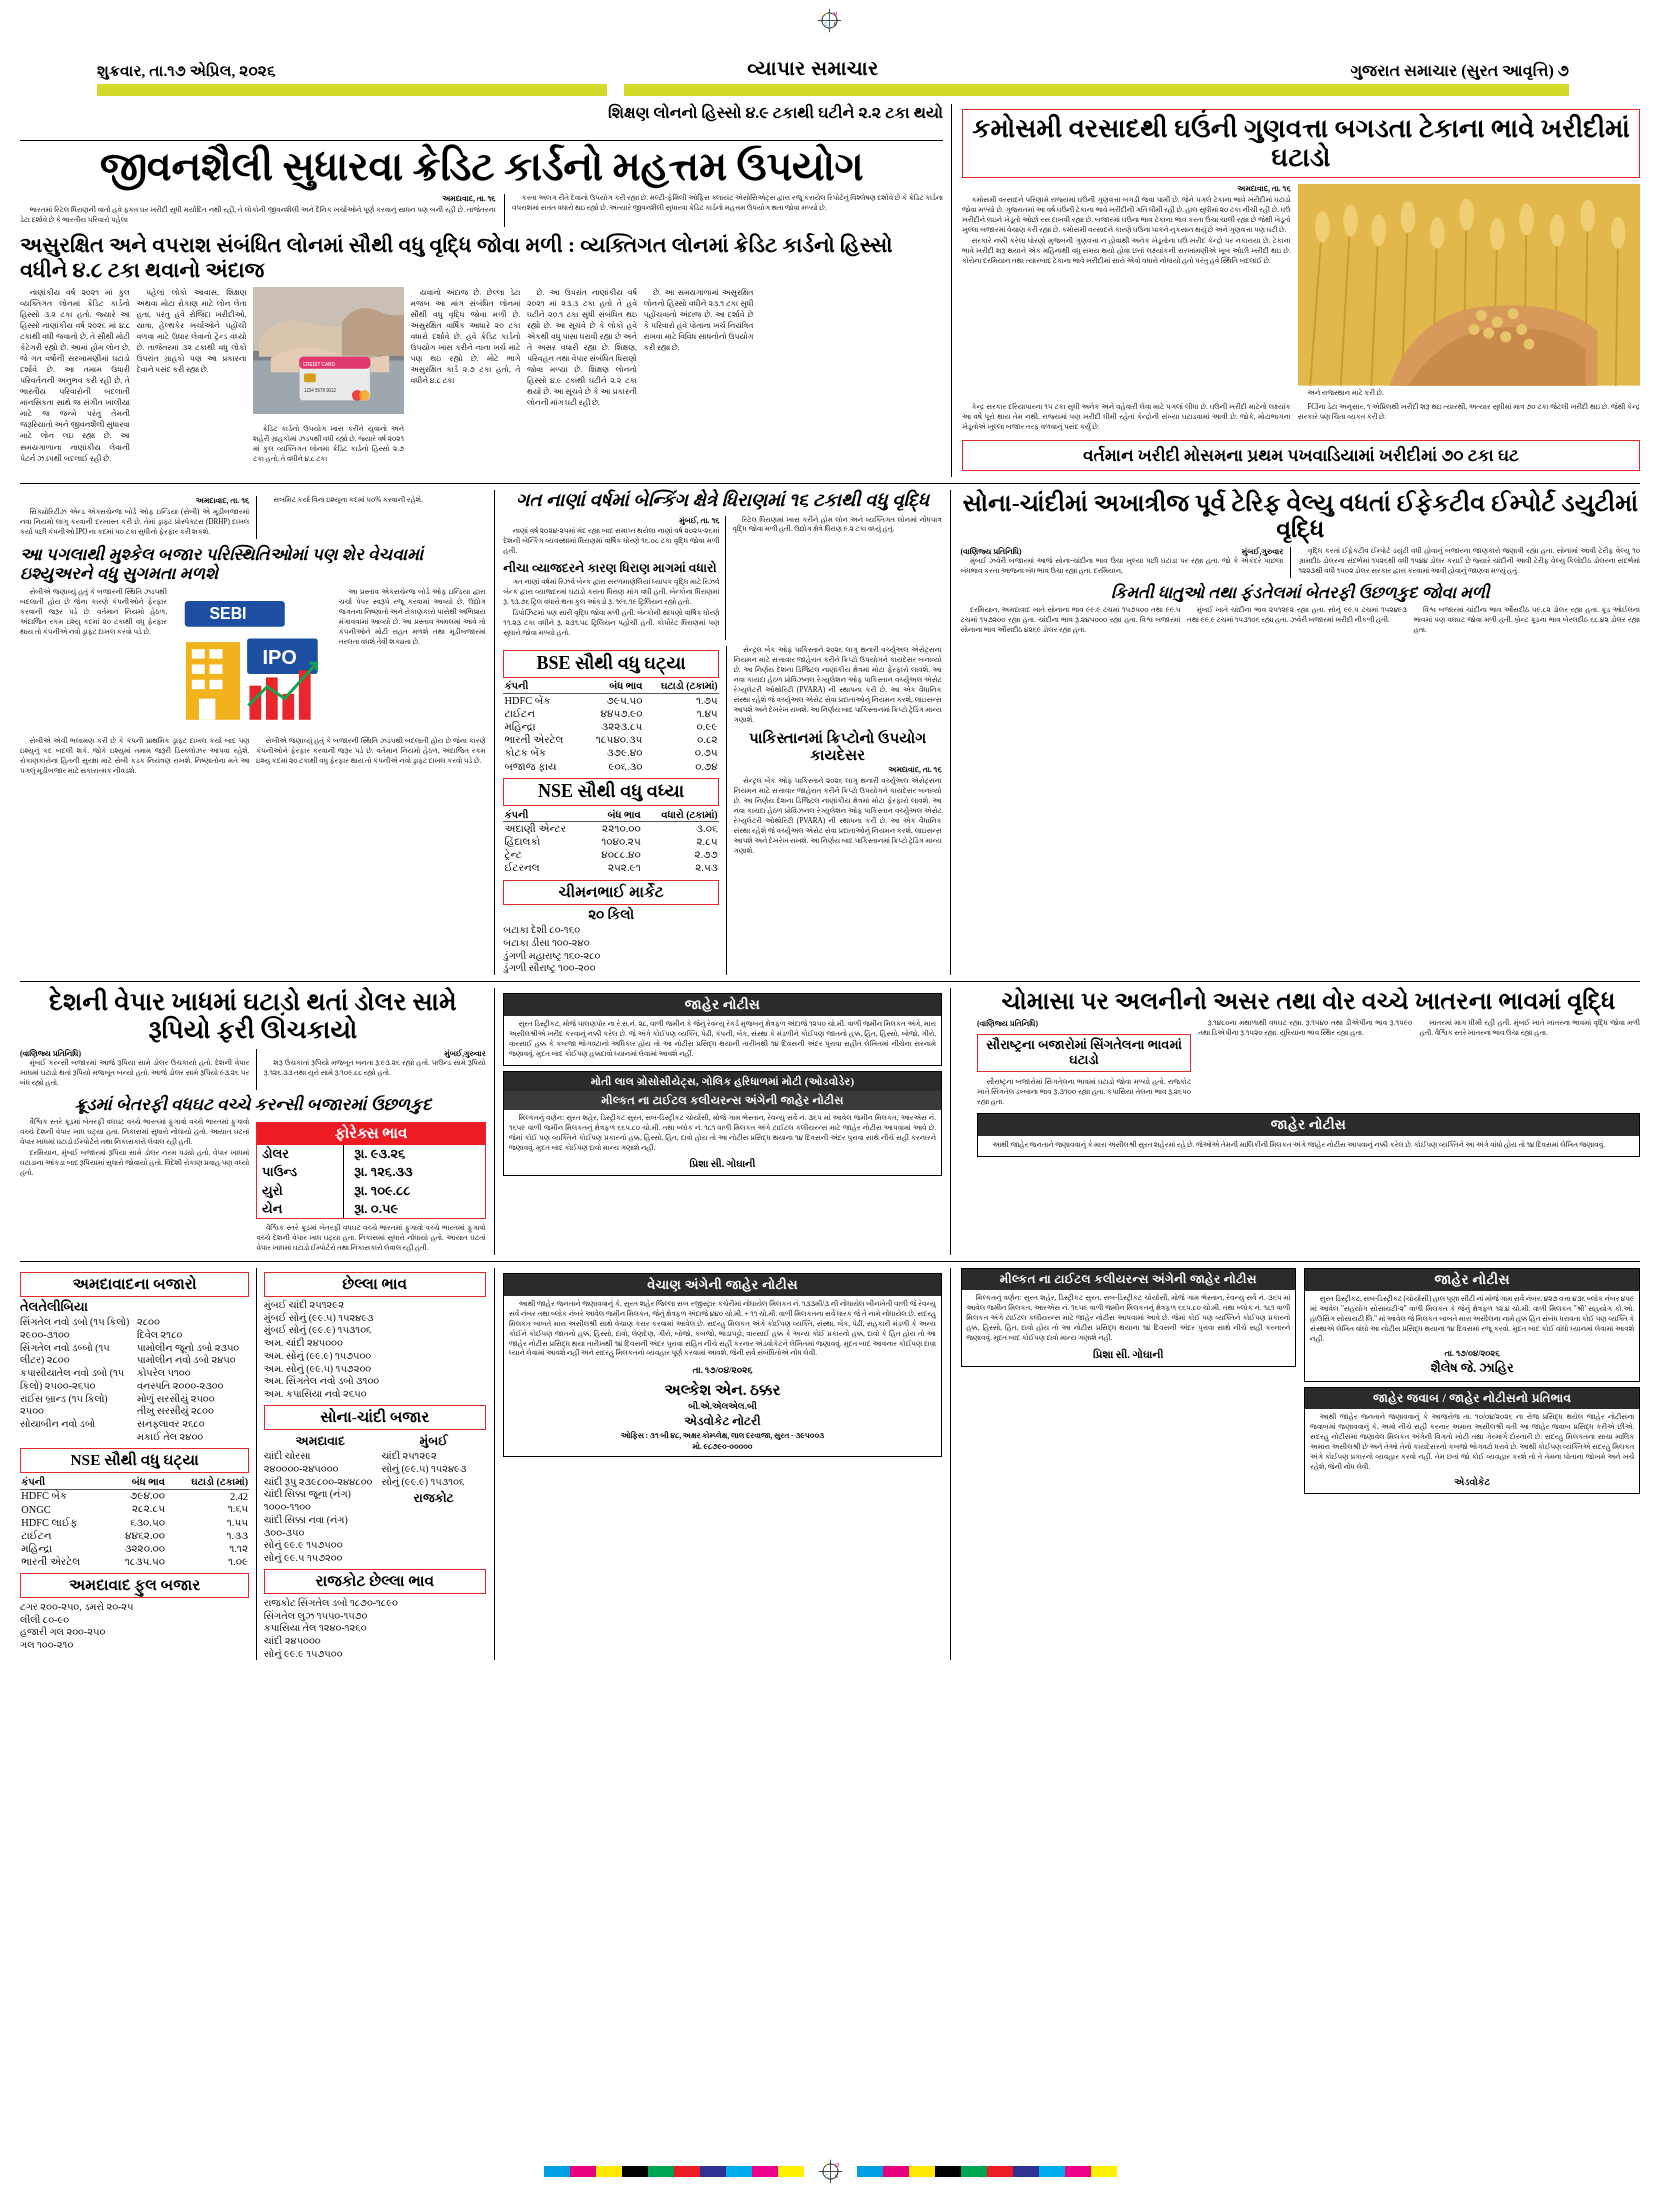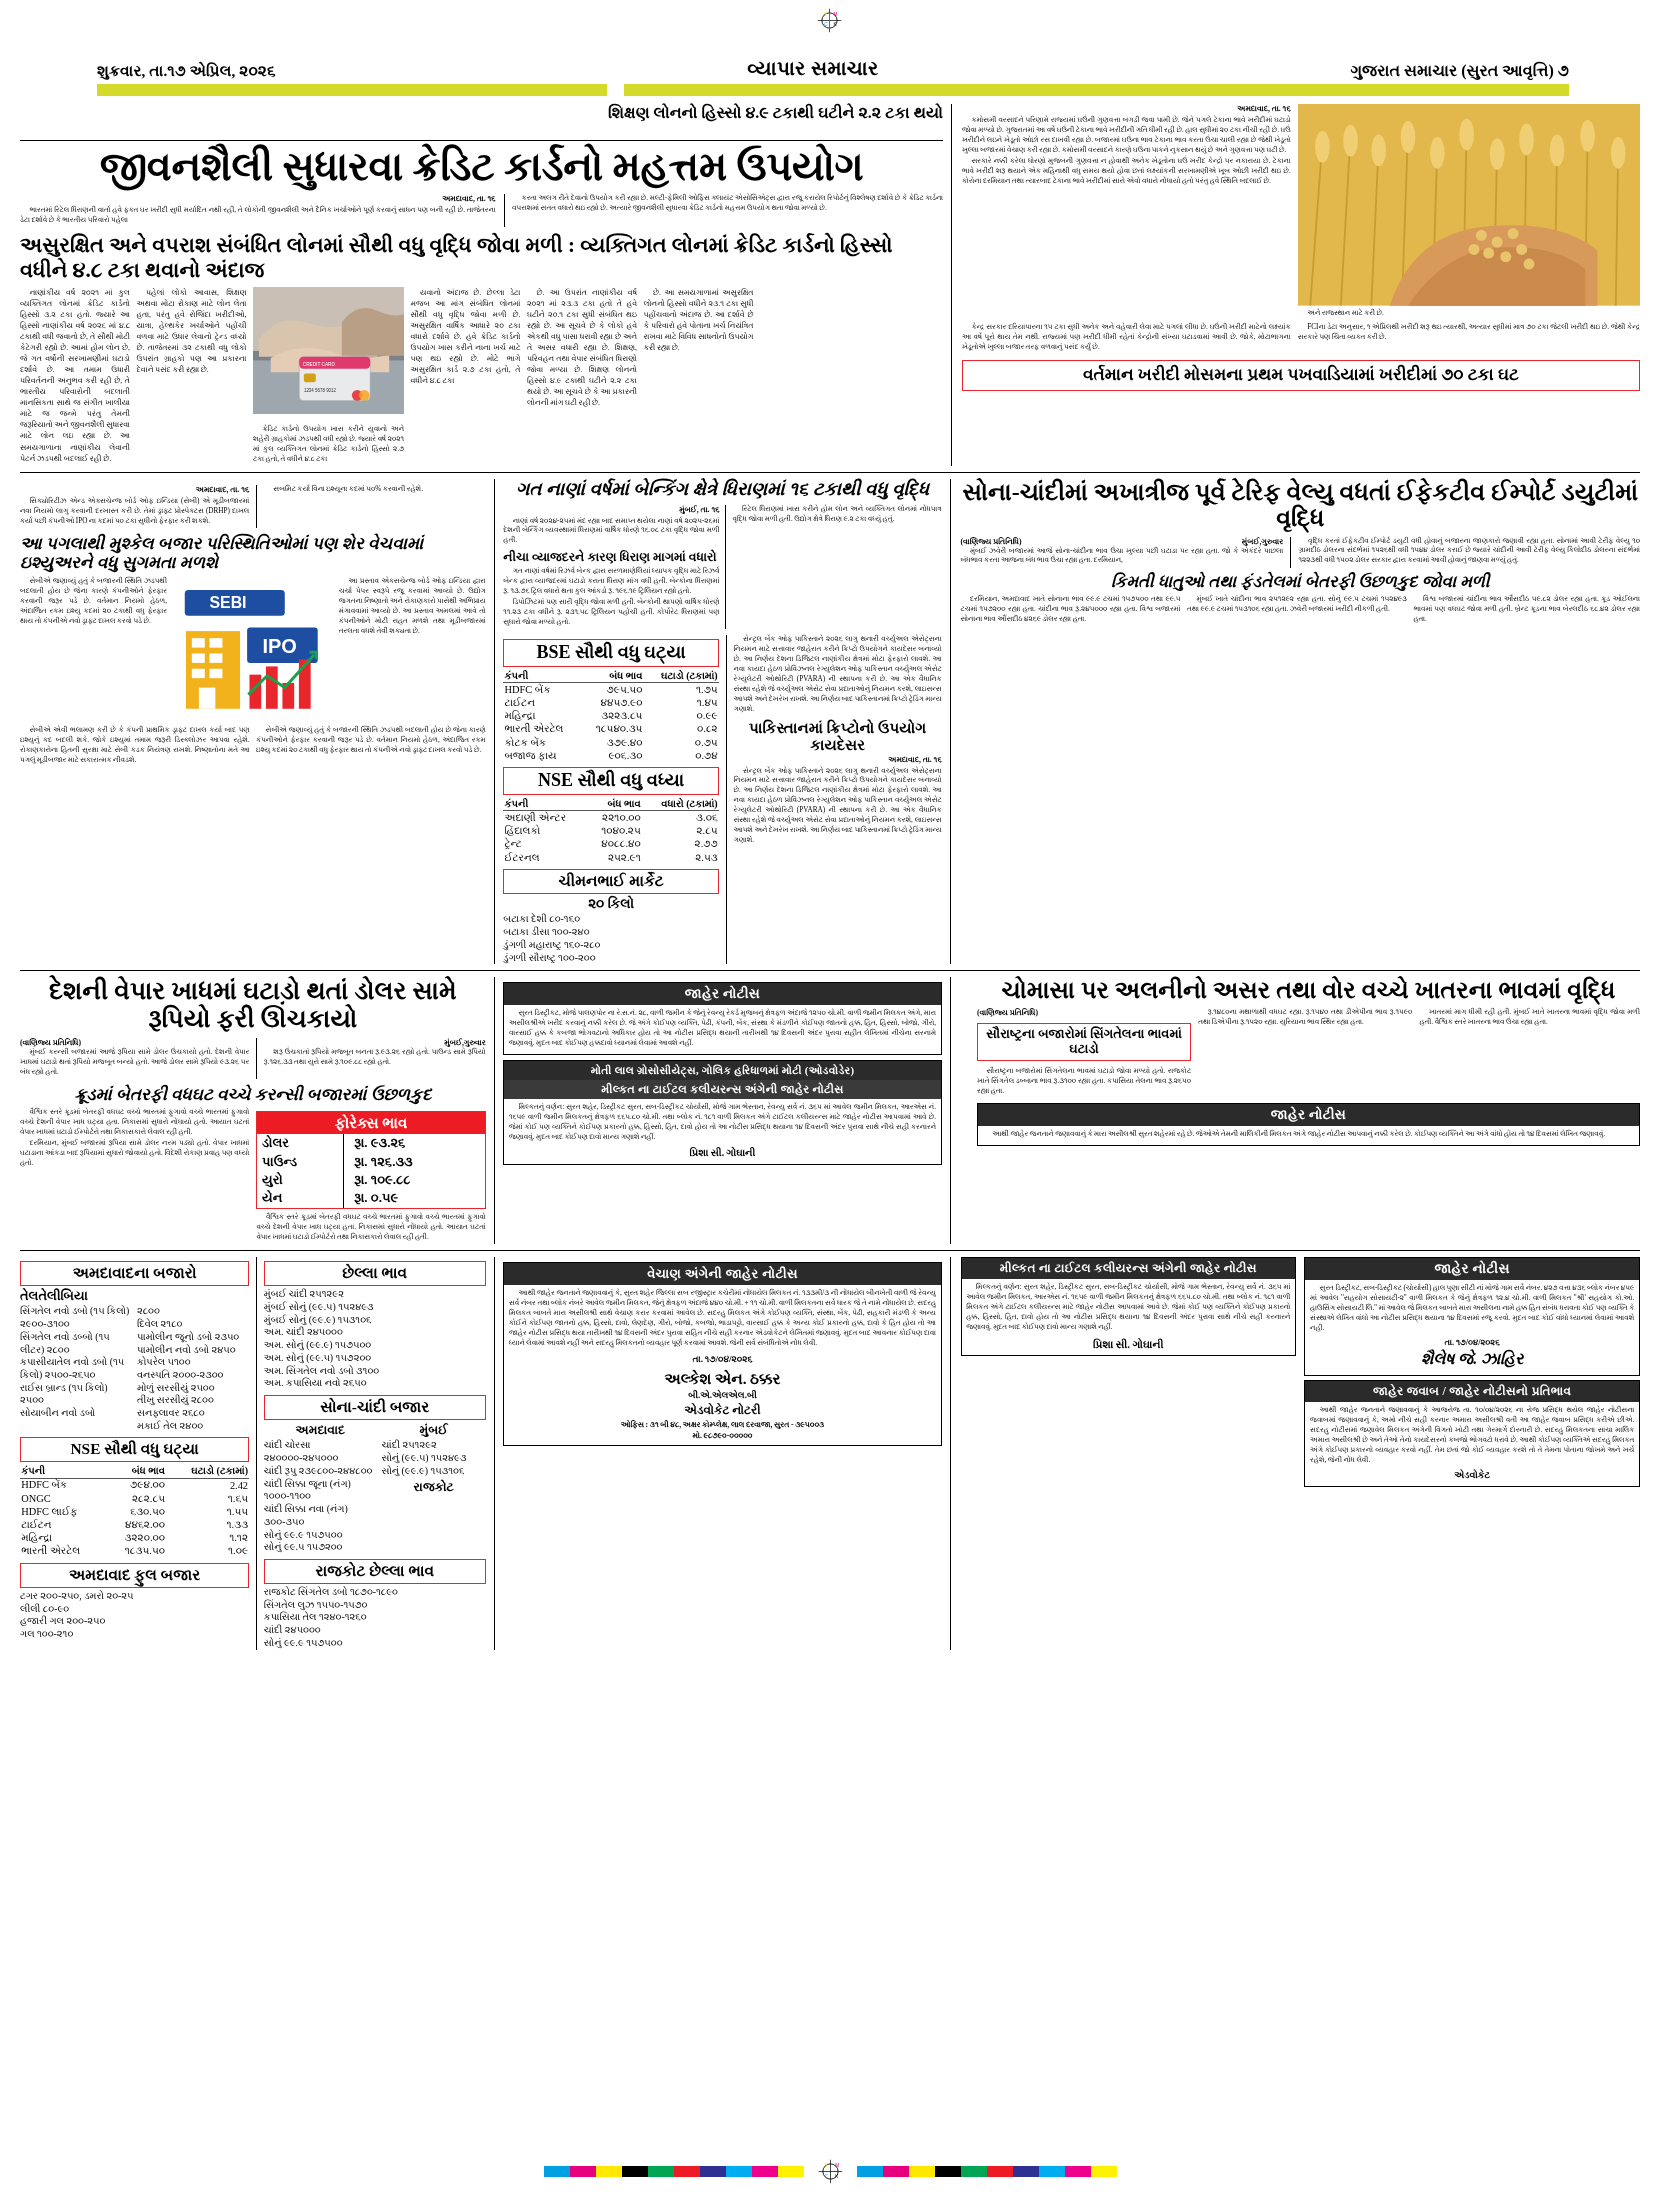--- a/index.html
+++ b/index.html
@@ -202,20 +202,21 @@
         <div style="width:110px;" class="body-txt">
           <p>છે. આ ઉપરાંત નાણાંકીય વર્ષ ૨૦૨૧ માં ૨૩.૩ ટકા હતો તે હવે ઘટીને ૨૦.૧ ટકા સુધી સંબંધિત થઇ રહ્યો છે. આ સૂચવે છે કે લોકો હવે એકથી વધુ પાસા ધરાવી રહ્યા છે અને તે અસર વધારી રહ્યા છે. શિક્ષણ, પરિવહન તથા વેપાર સંબંધિત ધિરાણો જોવા મળ્યા છે. શિક્ષણ લોનનો હિસ્સો ૪.૯ ટકાથી ઘટીને ૨.૨ ટકા થયો છે. આ સૂચવે છે કે આ પ્રકારની લોનની માંગ ઘટી રહી છે.</p>
         </div>
         <div style="width:110px;" class="body-txt">
           <p>છે. આ સમયગાળામાં અસુરક્ષિત લોનનો હિસ્સો વધીને ૨૩.૧ ટકા સુધી પહોંચવાનો અંદાજ છે. આ દર્શાવે છે કે પરિવારો હવે પોતાના ખર્ચ નિયંત્રિત રાખવા માટે વિવિધ સાધનોનો ઉપયોગ કરી રહ્યા છે.</p>
         </div>
       </div>
     </div>
 
     <div style="width:689px; border-left:0.6px solid #000; padding-left:9.5px;">
+      <div class="redbox lead">કમોસમી વરસાદથી ઘઉંની ગુણવત્તા બગડતા ટેકાના ભાવે ખરીદીમાં ઘટાડો</div>
 
       <div style="display:flex; gap:7.1px;">
         <div style="width:49%;">
           <div class="dateline">અમદાવાદ, તા. ૧૬</div>
           <div class="body-txt small">
             <p>કમોસમી વરસાદને પરિણામે રાજ્યમાં ઘઉંની ગુણવત્તા બગડી જવા પામી છે. જેને પગલે ટેકાના ભાવે ખરીદીમાં ઘટાડો જોવા મળ્યો છે. ગુજરાતમાં આ વર્ષે ઘઉંની ટેકાના ભાવે ખરીદીની ગતિ ધીમી રહી છે. હાલ સુધીમાં ૨૦ ટકા નીચી રહી છે. ઘઉં ખરીદીને લઇને ખેડૂતો ઓછો રસ દાખવી રહ્યા છે. બજારમાં ઘઉંના ભાવ ટેકાના ભાવ કરતા ઉંચા ચાલી રહ્યા છે જેથી ખેડૂતો ખુલ્લા બજારમાં વેચાણ કરી રહ્યા છે. કમોસમી વરસાદને કારણે ઘઉંના પાકને નુકસાન થયું છે અને ગુણવત્તા પણ ઘટી છે.</p>
             <p>સરકારે નક્કી કરેલા ધોરણો મુજબની ગુણવત્તા ન હોવાથી અનેક ખેડૂતોના ઘઉં ખરીદ કેન્દ્રો પર નકારાયા છે. ટેકાના ભાવે ખરીદી શરૂ થયાને એક મહિનાથી વધુ સમય થયો હોવા છતાં લક્ષ્યાંકની સરખામણીએ ખૂબ ઓછી ખરીદી થઇ છે. કોરોના દરમિયાન તથા ત્યારબાદ ટેકાના ભાવે ખરીદીમાં સારો એવો વધારો નોંધાયો હતો પરંતુ હવે સ્થિતિ બદલાઈ છે.</p>
           </div>
         </div>
         <div style="width:51%;">
@@ -747,21 +748,21 @@
             <div class="ad-sign" style="margin-top:3.6px; font-size:10.7px;">પ્રિશા સી. ગોઘાની</div>
           </div>
         </div>
       </div>
       <div style="width:50%;">
         <div class="notice-box" style="margin-top:0;">
           <div class="blackbar">જાહેર નોટીસ</div>
           <div class="notice-body body-txt small">
             <p>સુરત ડિસ્ટ્રીકટ, સબ-ડિસ્ટ્રીકટ (ચોર્યાસી) હાલ પુણા સીટી નાં મોજે ગામ સર્વે નંબર. ૪૨૭ વત્તા ૪૩૬ બ્લોક નંબર ૪૫૯ માં આવેલ ''સહયોગ સોસાયટી-૨'' વાળી મિલકત કે જેનું ક્ષેત્રફળ ૧૨.૪ ચો.મી. વાળી મિલકત ''શ્રી' સહયોગ કો.ઓ. હાઉસિંગ સોસાયટી લિ.'' માં આવેલ જે મિલકત બાબતે મારા અસીલના નામે હક્ક હિત સંબંધ ધરાવતા કોઈ પણ વ્યક્તિ કે સંસ્થાએ લેખિત વાંધો આ નોટીસ પ્રસિદ્ધ થયાના ૧૪ દિવસમાં રજૂ કરવો. મુદત બાદ કોઈ વાંધો ધ્યાનમાં લેવામાં આવશે નહી.</p>
             <div class="ad-sign" style="font-size:8.3px; margin-top:3px;">તા. ૧૭/૦૪/૨૦૨૬</div>
-            <div class="ad-sign" style="font-size:16px;font-style:italic;">શૈલેષ જે. ઝાહિર</div>
+            <div class="ad-sign" style="font-size:13px;">શૈલેષ જે. ઝાહિર</div>
           </div>
         </div>
         <div class="notice-box">
           <div class="blackbar" style="font-size:12px;">જાહેર જવાબ / જાહેર નોટીસનો પ્રતિભાવ</div>
           <div class="notice-body body-txt small">
             <p>આથી જાહેર જનતાને જણાવવાનું કે આજરોજ તા. ૧૦/૦૪/૨૦૨૬ ના રોજ પ્રસિદ્ધ થયેલ જાહેર નોટીસના જવાબમાં જણાવવાનું કે, અમો નીચે સહી કરનાર અમારા અસીલશ્રી વતી આ જાહેર જવાબ પ્રસિદ્ધ કરીએ છીએ. સદરહુ નોટીસમાં જણાવેલ મિલકત અંગેની વિગતો ખોટી તથા ગેરમાર્ગે દોરનારી છે. સદરહુ મિલકતના સાચા માલિક અમારા અસીલશ્રી છે અને તેઓ તેનો કાયદેસરનો કબજો ભોગવટો ધરાવે છે. આથી કોઈપણ વ્યક્તિએ સદરહુ મિલકત અંગે કોઈપણ પ્રકારનો વ્યવહાર કરવો નહીં. તેમ છતાં જો કોઈ વ્યવહાર કરશે તો તે તેમના પોતાના જોખમે અને ખર્ચે રહેશે, જેની નોંધ લેવી.</p>
             <div class="ad-sign" style="margin-top:3px; font-size:9.5px;">એડવોકેટ</div>
           </div>
         </div>
       </div>

